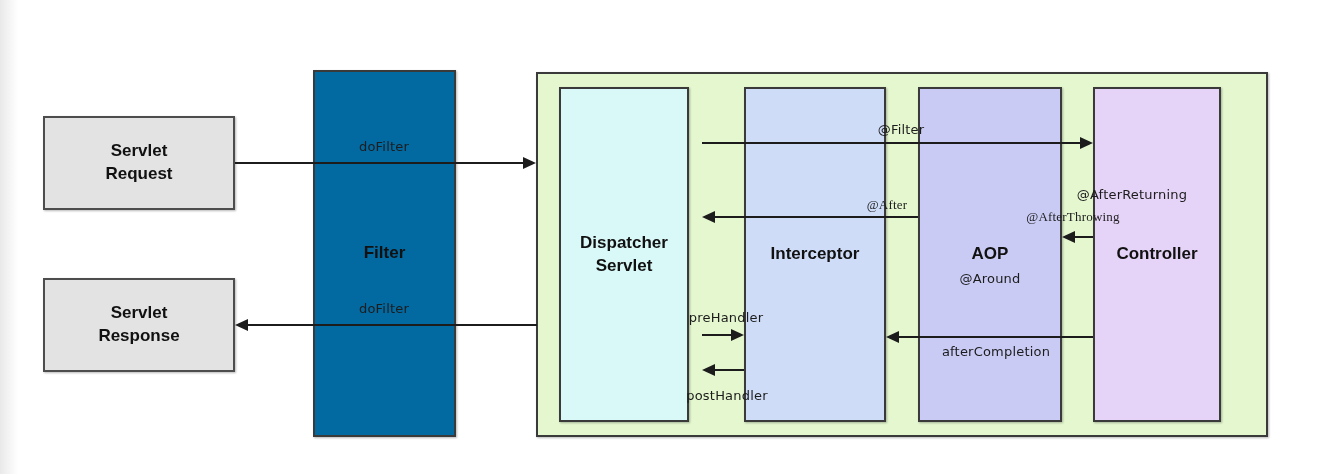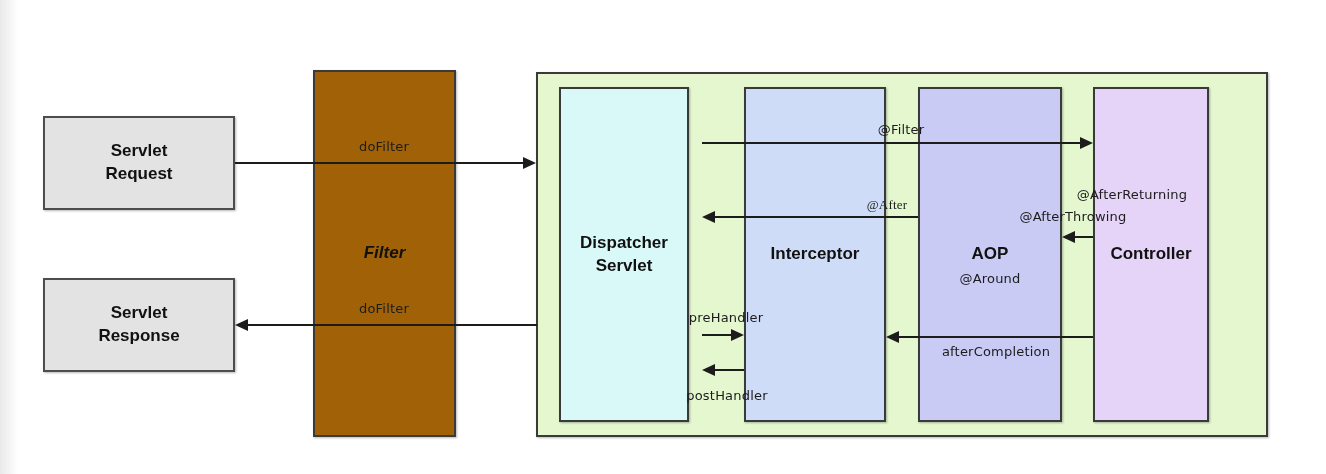--- a/index.html
+++ b/index.html
@@ -29,21 +29,21 @@
   
   #servlet-request{left:43px;top:116px;width:192px;height:94px;border-color:#4d4d4d;}
   #servlet-response{left:43px;top:278px;width:192px;height:94px;border-color:#4d4d4d;}
   
   #filter{left:313px;top:70px;width:143px;height:367px;}
   
   #mvc-container{left:536px;top:72px;width:732px;height:365px;}
   #dispatcher{left:559px;top:87px;width:130px;height:335px;}
   #interceptor{left:744px;top:87px;width:142px;height:335px;}
   #aop{left:918px;top:87px;width:144px;height:335px;}
-  #controller{left:1093px;top:87px;width:116px;height:335px;}
+  #controller{left:1093px;top:87px;width:128px;height:335px;}
   
   .hline{position:absolute;height:2px;background:#1c1c1c;}
   .ah{position:absolute;width:0;height:0;border-top:6px solid transparent;border-bottom:6px solid transparent;}
   .ah-r{border-left:13px solid #1c1c1c;}
   .ah-l{border-right:13px solid #1c1c1c;}
   #ln-dofilter-req{left:235px;top:162px;width:288px;}
   #ah-dofilter-req{left:523px;top:157px;}
   #ln-dofilter-res{left:248px;top:324px;width:289px;}
   #ah-dofilter-res{left:235px;top:319px;}
   #ln-before{left:702px;top:142px;width:378px;}
@@ -65,21 +65,21 @@
     font-family:"DejaVu Sans", sans-serif;
     font-size:13px;color:#1c1c1c;
     letter-spacing:0.2px;
     white-space:nowrap;
   }
   #lbl-dofilter-req{left:384px;top:139px;}
   #lbl-dofilter-res{left:384px;top:301px;}
   #lbl-before{left:901px;top:122px;}
   #lbl-after{left:887px;top:197px;font-family:Liberation Serif, serif;}
   #lbl-afterreturning{left:1132px;top:187px;}
-  #lbl-afterthrowing{left:1073px;top:209px;}
+  #lbl-afterthrowing{left:1073px;top:209px;font-family:Liberation Serif, serif;}
   #lbl-around{left:990px;top:271px;}
   #lbl-prehandler{left:726px;top:310px;}
   #lbl-posthandler{left:727px;top:388px;}
   #lbl-aftercompletion{left:996px;top:344px;}
 </style>
 </head>
 <body>
 
 <div id="canvas">
 
@@ -88,21 +88,21 @@
   <div class="node" id="servlet-request" style="background-color: rgb(227, 227, 227); border-color: rgb(77, 77, 77);">
     <span class="node-label">Servlet
 Request</span>
   </div>
 
   <div class="node" id="servlet-response" style="background-color: rgb(227, 227, 227); border-color: rgb(77, 77, 77);">
     <span class="node-label">Servlet
 Response</span>
   </div>
 
-  <div class="node" id="filter" style="background-color: #a16207; border-color: rgb(58, 58, 58); font-style: italic;">
+  <div class="node" id="filter" style="background-color: #0369a1; border-color: rgb(58, 58, 58);">
     <span class="node-label">Filter</span>
   </div>
 
   <div class="node" id="mvc-container" style="background-color: rgb(228, 247, 207); border-color: rgb(58, 58, 58);"></div>
 
   <div class="node" id="dispatcher" style="background-color: rgb(217, 248, 248); border-color: rgb(58, 58, 58);">
     <span class="node-label">Dispatcher
 Servlet</span>
   </div>
 

